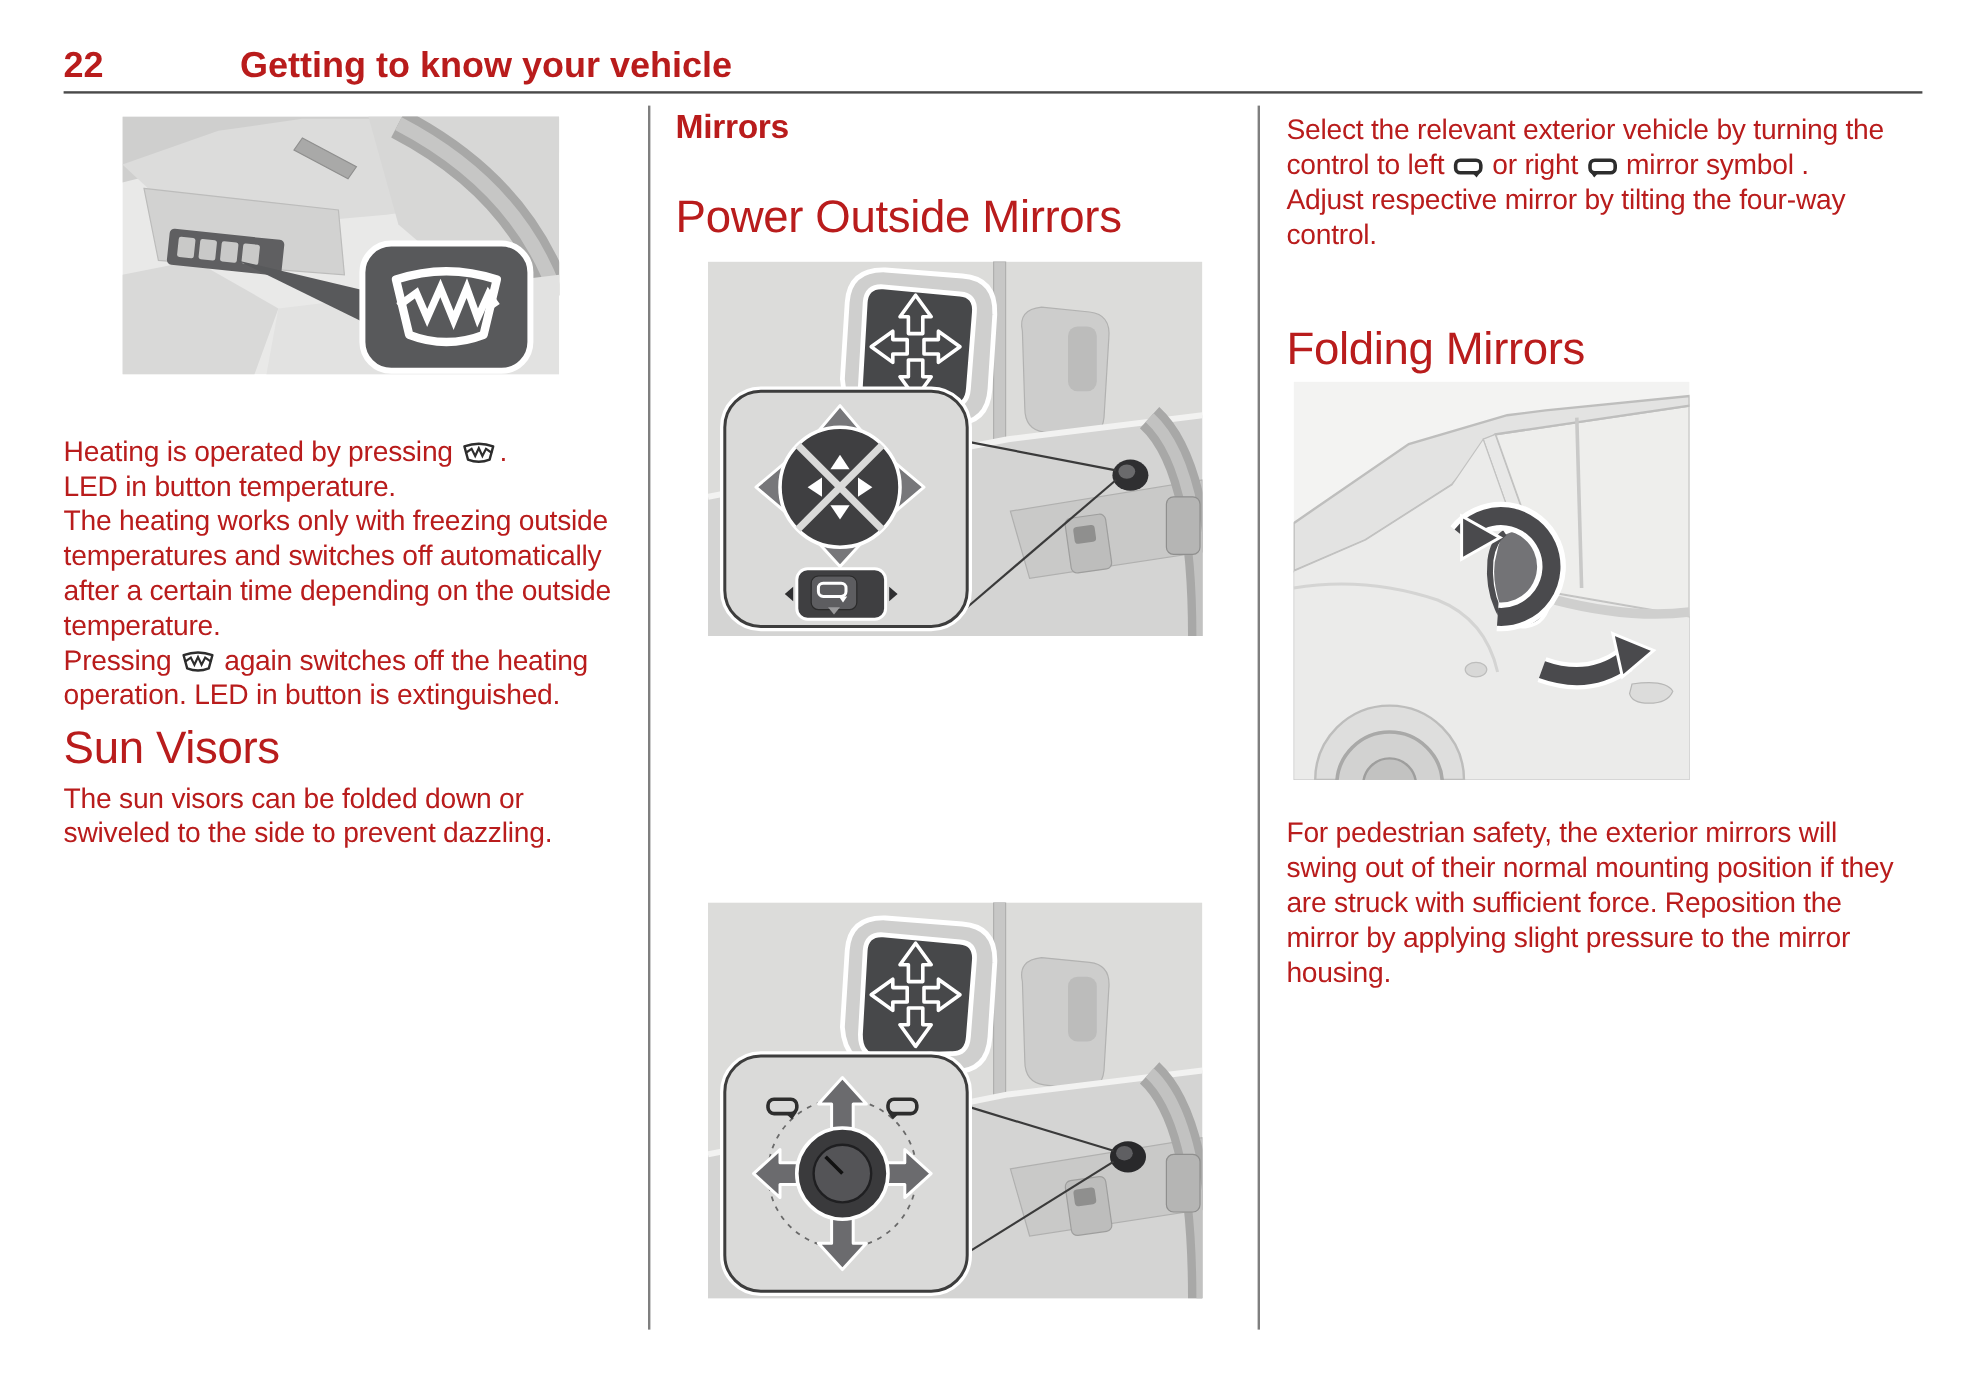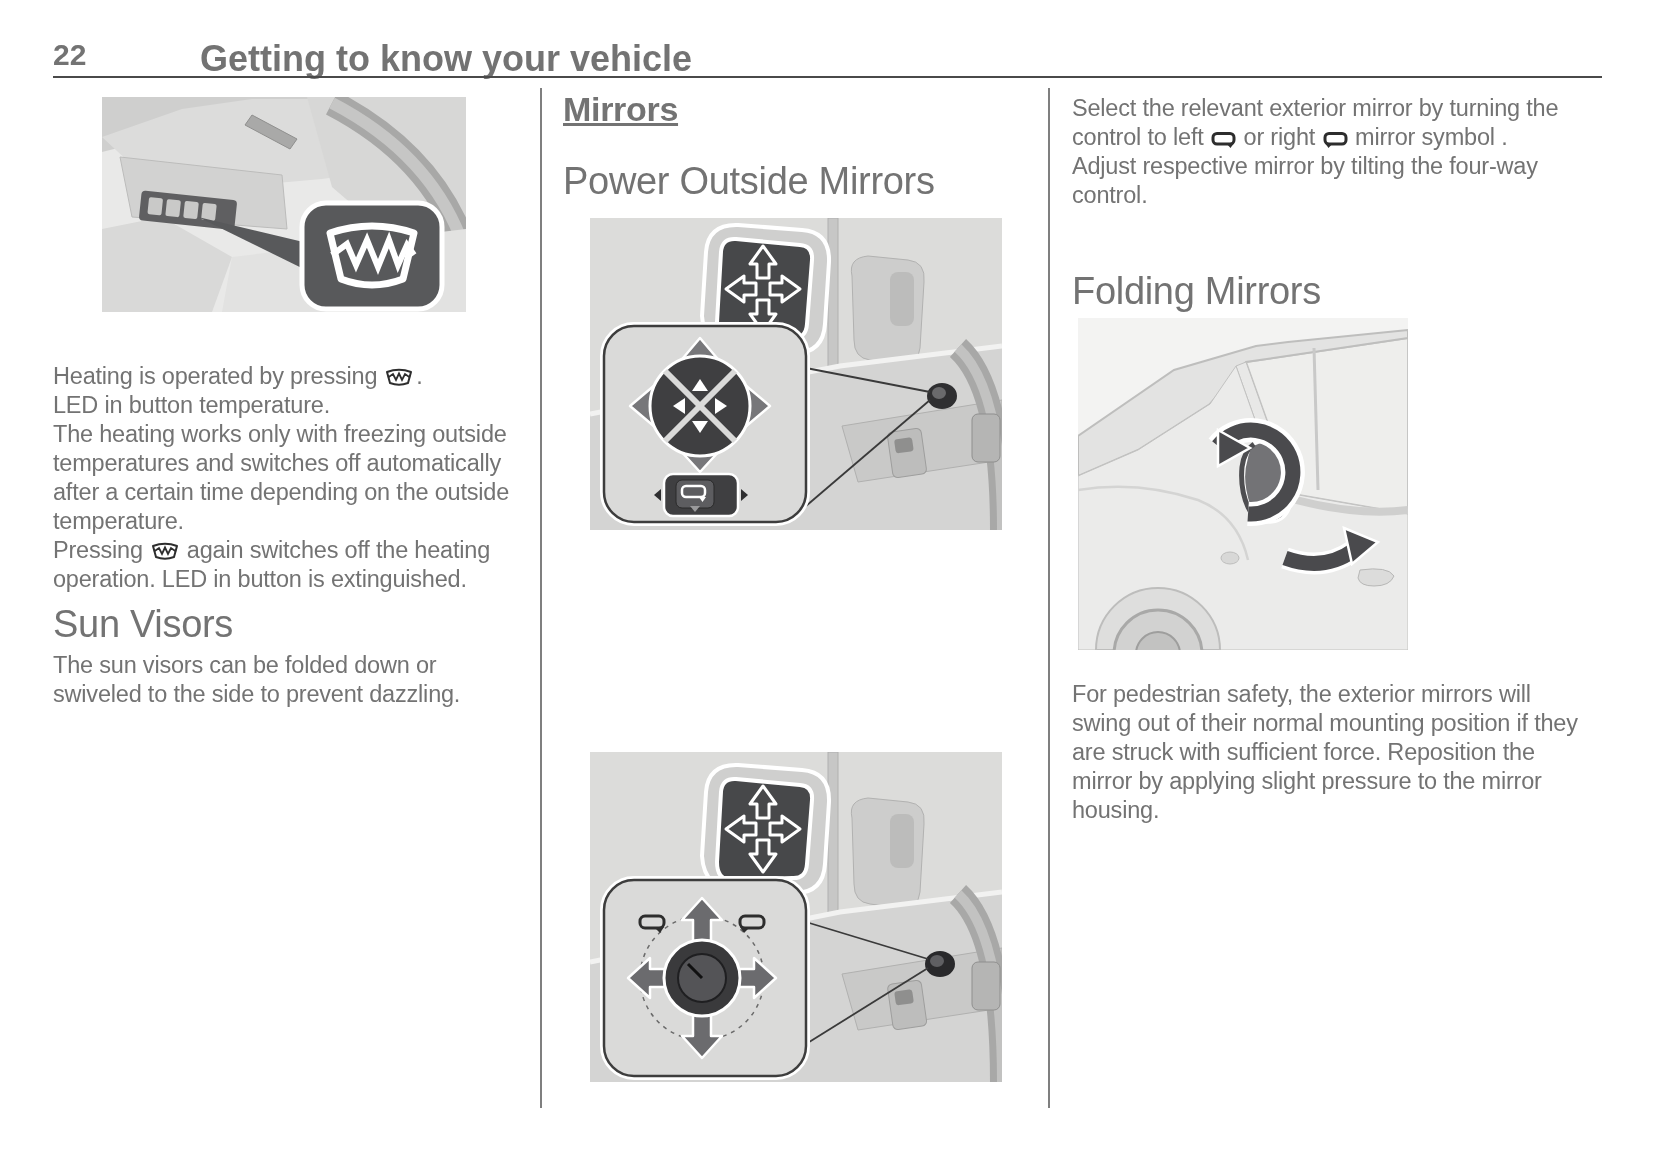--- a/index.html
+++ b/index.html
@@ -1,28 +1,28 @@
 <!DOCTYPE html>
 <html><head>
 <meta charset="utf-8">
 <style>
   html,body{margin:0;padding:0;background:#ffffff;}
   #page{position:relative;width:1653px;height:1165px;background:#ffffff;
-        font-family:"Liberation Sans",sans-serif;color:#737373;overflow:hidden;}
+        font-family:"Liberation Sans",sans-serif;color:#b91c1c;overflow:hidden;}
 
   .hdr-num{position:absolute;left:53px;top:38px;font-size:30px;font-weight:700;}
-  .hdr-title{position:absolute;left:200px;top:38px;font-size:36px;font-weight:700;}
+  .hdr-title{position:absolute;left:200px;top:38px;font-size:30px;font-weight:700;}
   .hdr-rule{position:absolute;left:53px;top:76px;width:1549px;height:2px;background:#4a4a4a;}
 
   .vdiv{position:absolute;top:88px;width:2px;height:1020px;background:#7f7f7f;}
   #div1{left:540px;} #div2{left:1048px;}
 
   .body-text{font-size:23.5px;line-height:29px;letter-spacing:-0.2px;}
   .body-text p{margin:0;}
-  .h-main{position:absolute;font-size:34px;font-weight:700;letter-spacing:-0.3px;text-decoration:underline;}
+  .h-main{position:absolute;font-size:28px;font-weight:700;letter-spacing:-0.3px;}
   .h-sub{font-size:38px;font-weight:400;letter-spacing:-0.3px;}
 
   #col1-text{position:absolute;left:53px;top:362px;width:478px;}
   #col1-text .h-sub{margin:16px 0 12px 0;}
   #fig1{position:absolute;left:102px;top:97px;width:364px;height:215px;}
 
   #col2-title{left:563px;top:90px;}
   #col2-sub{position:absolute;left:563px;top:160px;}
   #fig2{position:absolute;left:590px;top:218px;width:412px;height:312px;}
   #col2-text{position:absolute;left:563px;top:566px;width:470px;}
@@ -201,21 +201,21 @@
         <rect x="150" y="164" width="24" height="12" rx="5" fill="none" stroke="#2d2d2d" stroke-width="3"></rect>
         <polygon points="160,175 150,175 154,181" fill="#2d2d2d"></polygon>
       </g>
       <circle cx="112" cy="226" r="38" fill="#3a3a3c" stroke="#ffffff" stroke-width="3"></circle>
       <circle cx="112" cy="226" r="24" fill="#545457" stroke="#1f1f21" stroke-width="2"></circle>
       <line x1="112" y1="226" x2="98" y2="212" stroke="#111111" stroke-width="3"></line>
     </g>
   </svg>
 
   <div id="col3-text1" class="body-text">
-    <p><span>Select the relevant exterior mirror by turning the control to left</span><svg class="ic" width="26" height="18" viewBox="0 0 26 18">
+    <p><span>Select the relevant exterior vehicle by turning the control to left</span><svg class="ic" width="26" height="18" viewBox="0 0 26 18">
           <rect x="2" y="2.5" width="21" height="10.5" rx="4" fill="none" stroke="#2d2d2d" stroke-width="3"></rect>
           <polygon points="15,12 23,12 19.5,17" fill="#2d2d2d"></polygon>
         </svg><span>or right</span><svg class="ic" width="26" height="18" viewBox="0 0 26 18">
           <rect x="3" y="2.5" width="21" height="10.5" rx="4" fill="none" stroke="#2d2d2d" stroke-width="3"></rect>
           <polygon points="11,12 3,12 6.5,17" fill="#2d2d2d"></polygon>
         </svg><span>mirror symbol .</span></p>
     <p>Adjust respective mirror by tilting the four-way control.</p>
   </div>
 
   <div class="h-sub" id="col3-heading">Folding Mirrors</div>

